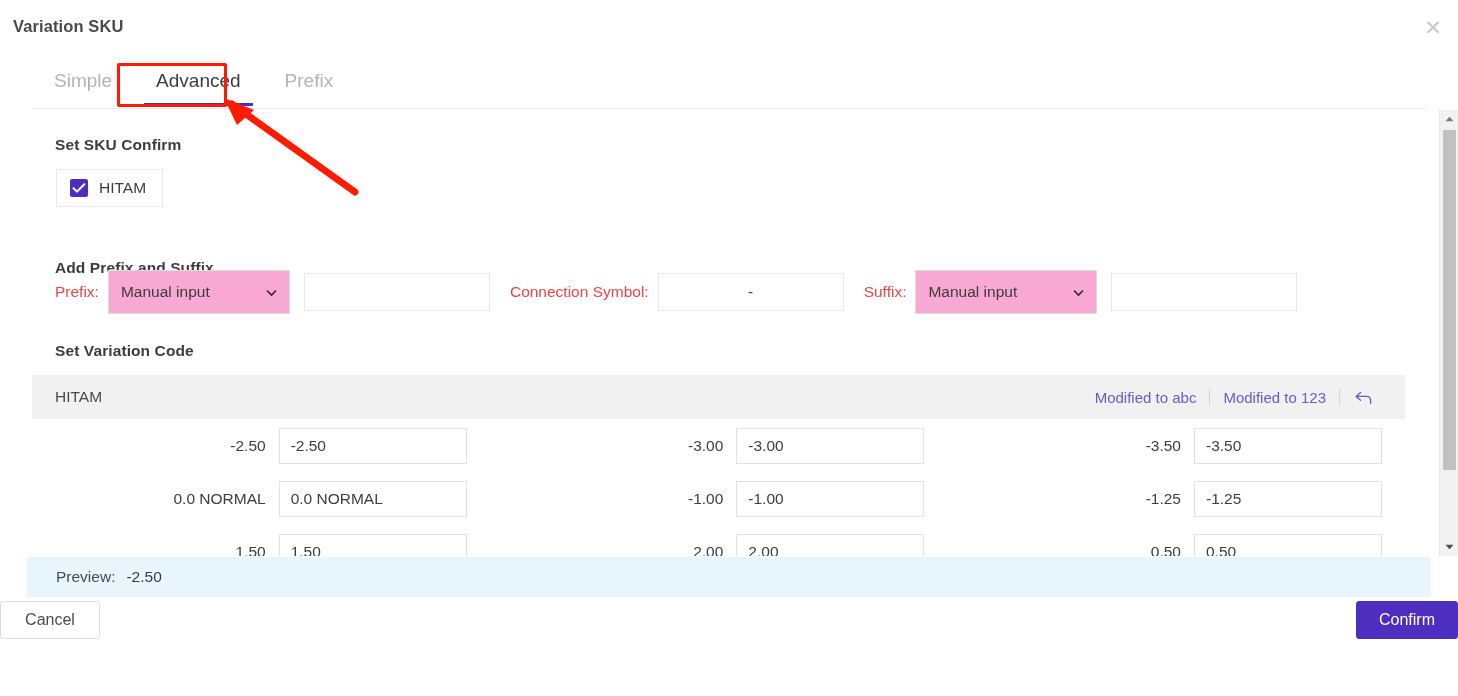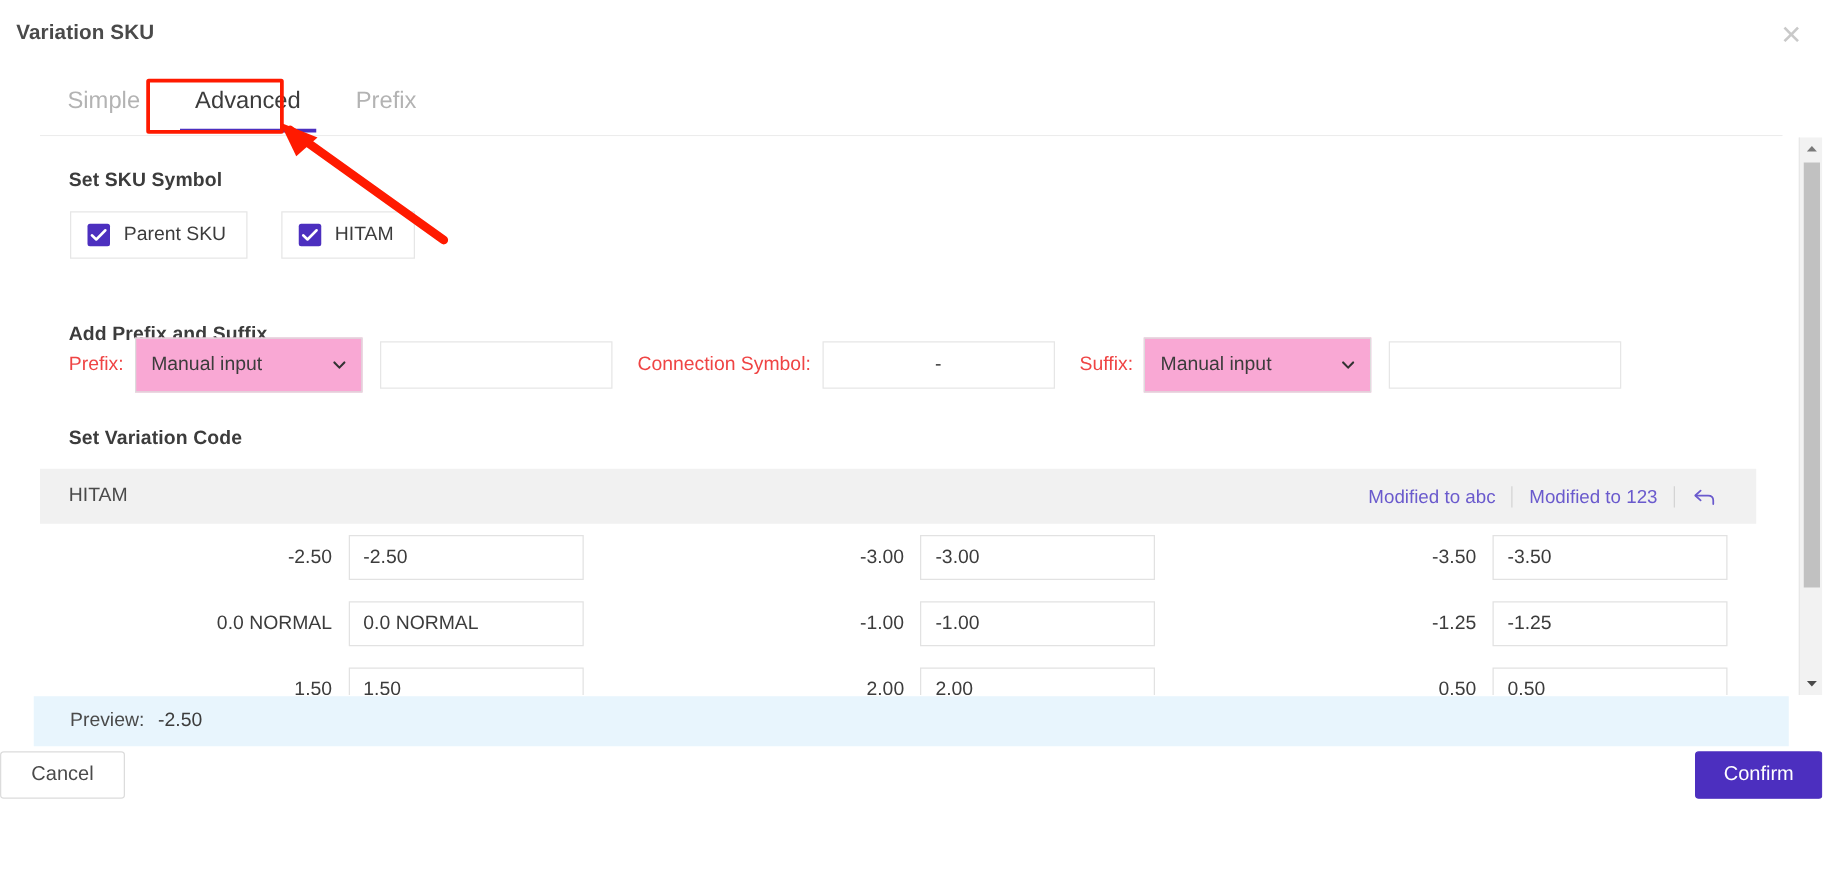--- a/index.html
+++ b/index.html
@@ -398,30 +398,22 @@
   <div class="tabs">
     <div class="tab">Simple</div>
     <div class="tab active">Advanced</div>
     <div class="tab">Prefix</div>
   </div>
   <div class="tab-divider"></div>
 
   <div class="scroll-area">
     <div class="content">
 
-      <div class="section-title sec-sku">Set SKU Symbol</div>
+      <div class="section-title sec-sku">Set SKU Confirm</div>
       <div class="chip-row">
-        <div class="chip">
-          <span class="cb">
-            <svg width="14" height="12" viewBox="0 0 14 12">
-                <path d="M1.5 6.2 L5 9.6 L12.3 2.2" stroke="#ffffff" stroke-width="2" fill="none" stroke-linecap="round" stroke-linejoin="round"></path>
-              </svg>
-          </span>
-          <span class="chip-label">Parent SKU</span>
-        </div>
         <div class="chip">
           <span class="cb">
             <svg width="14" height="12" viewBox="0 0 14 12">
                 <path d="M1.5 6.2 L5 9.6 L12.3 2.2" stroke="#ffffff" stroke-width="2" fill="none" stroke-linecap="round" stroke-linejoin="round"></path>
               </svg>
           </span>
           <span class="chip-label">HITAM</span>
         </div>
       </div>
 

